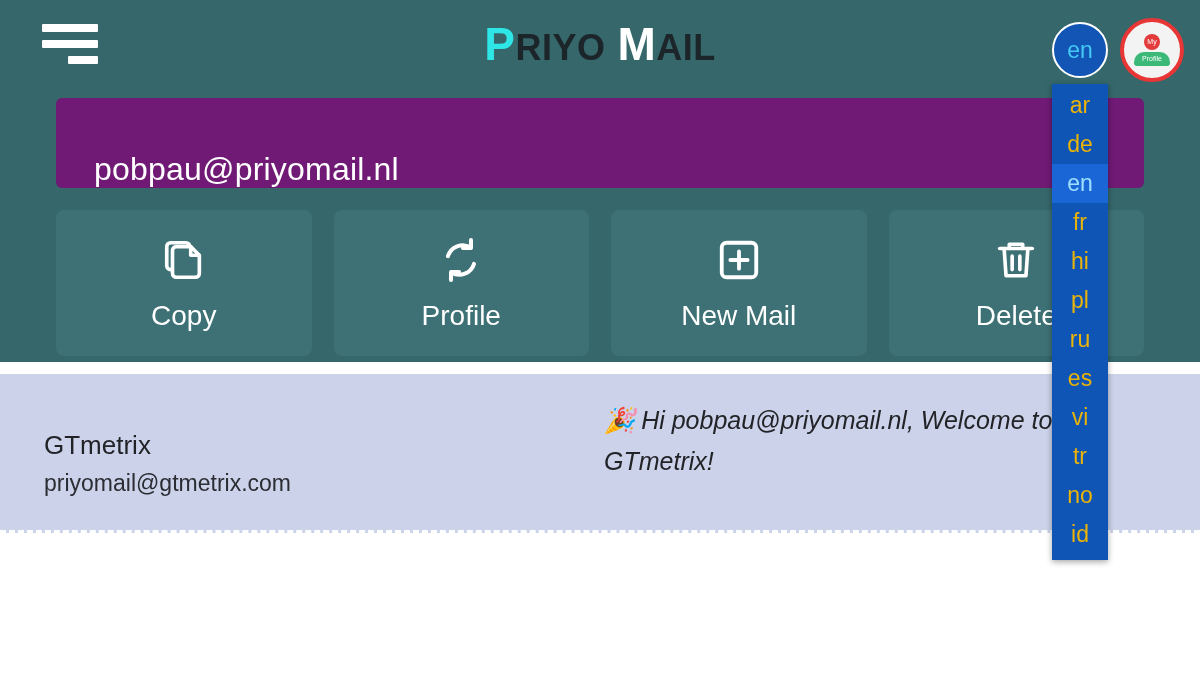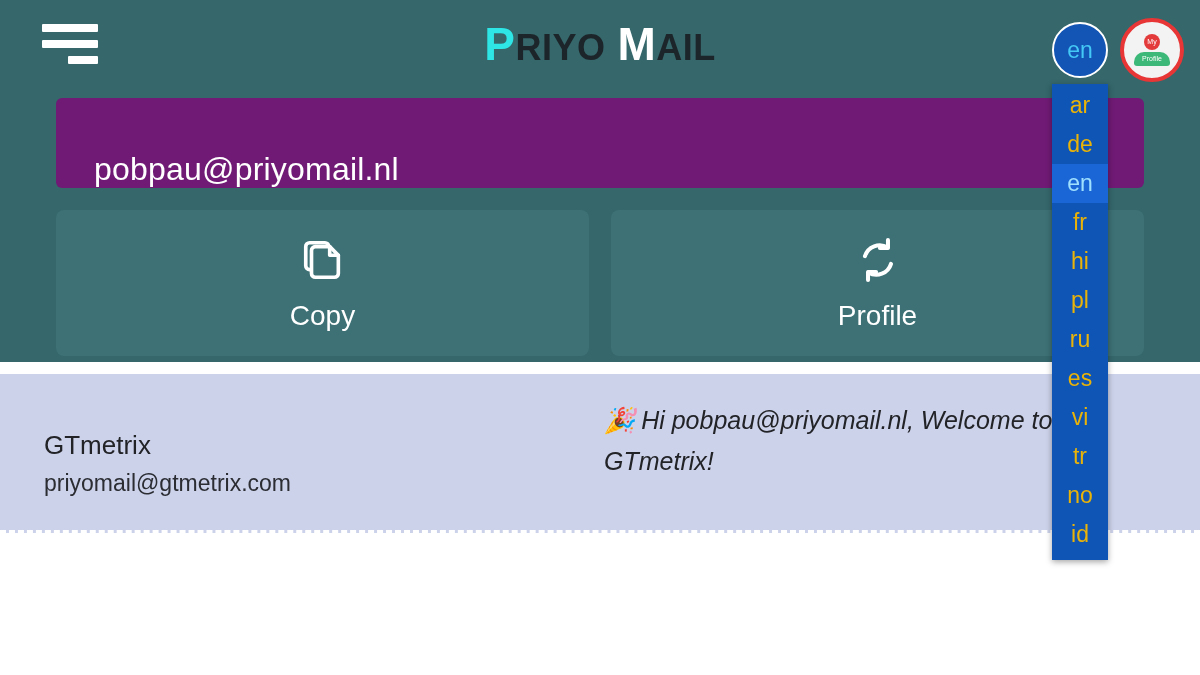--- a/index.html
+++ b/index.html
@@ -248,21 +248,43 @@
           <svg viewBox="0 0 24 24" width="46" height="46" fill="none" stroke="#ffffff" stroke-width="2.1" stroke-linecap="round" stroke-linejoin="round">
             <path d="M17 5.5A8 8 0 0 0 5.2 10"></path>
             <polyline points="17.2,1.6 17.2,5.7 13,5.7"></polyline>
             <path d="M7 18.5A8 8 0 0 0 18.8 14"></path>
             <polyline points="6.8,22.4 6.8,18.3 11,18.3"></polyline>
           </svg>
         </span>
         <span class="label">Profile</span>
       </div>
 
-
+      <div class="action-btn">
+        <span class="icon">
+          <svg viewBox="0 0 24 24" width="46" height="46" fill="none" stroke="#ffffff" stroke-width="2" stroke-linecap="round" stroke-linejoin="round">
+            <rect x="3" y="3" width="18" height="18" rx="2.5"></rect>
+            <line x1="12" y1="7.5" x2="12" y2="16.5"></line>
+            <line x1="7.5" y1="12" x2="16.5" y2="12"></line>
+          </svg>
+        </span>
+        <span class="label">New Mail</span>
+      </div>
+
+      <div class="action-btn">
+        <span class="icon">
+          <svg viewBox="0 0 24 24" width="46" height="46" fill="none" stroke="#ffffff" stroke-width="1.9" stroke-linecap="round" stroke-linejoin="round">
+            <polyline points="3.5,6 20.5,6"></polyline>
+            <path d="M8.5 6V3.8h7V6"></path>
+            <path d="M5.8 6l1 14.2h10.4L18.2 6"></path>
+            <line x1="10" y1="10" x2="10" y2="17"></line>
+            <line x1="14" y1="10" x2="14" y2="17"></line>
+          </svg>
+        </span>
+        <span class="label">Delete</span>
+      </div>
 
     </div>
   </div>
 
   <div class="mail-list" id="mail-list">
       <div class="mail-row">
         <div class="mail-sender">
           <div class="name">GTmetrix</div>
           <div class="email">priyomail@gtmetrix.com</div>
         </div>

